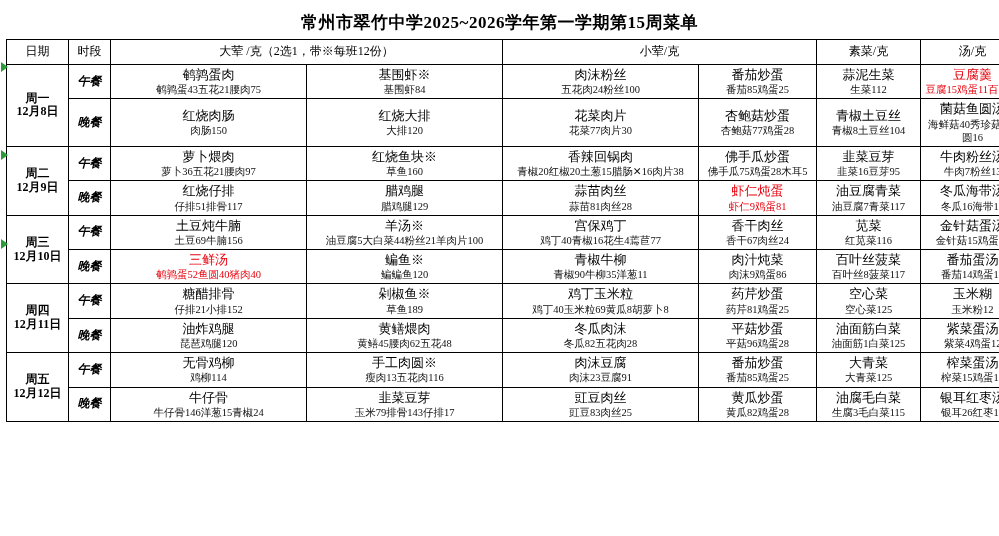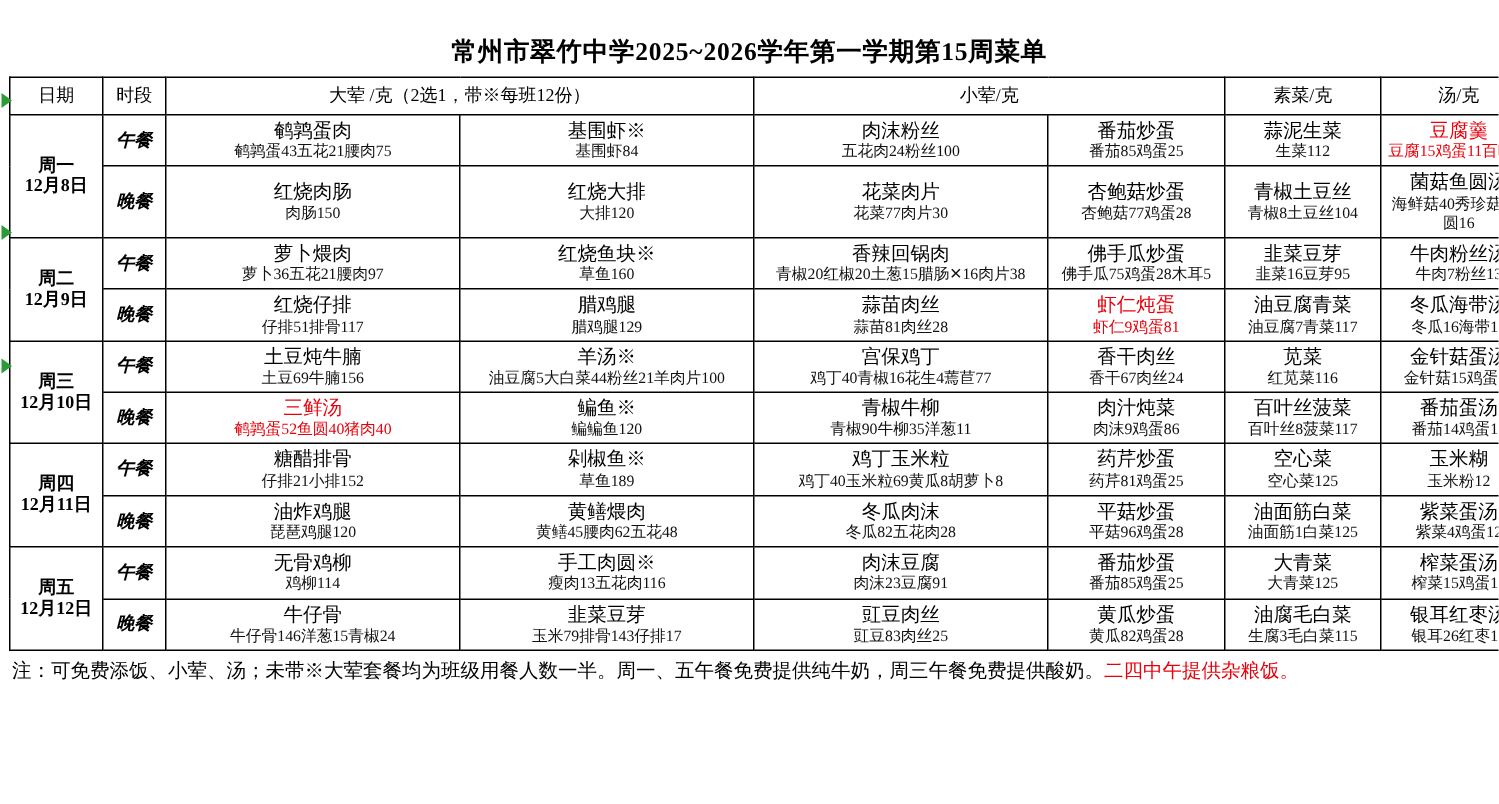--- a/index.html
+++ b/index.html
@@ -11,21 +11,21 @@
     width: 999px;
     height: 536px;
     font-family: "Liberation Serif", "DejaVu Serif", serif;
     color: #000;
     overflow: hidden;
   }
   .page {
     width: 999px;
     height: 536px;
     box-sizing: border-box;
-    padding: 20px 6px 2px 6px;
+    padding: 8px 6px 2px 6px;
     position: relative;
   }
   .title {
     text-align: center;
     font-size: 17px;
     font-weight: bold;
     letter-spacing: 0.5px;
     padding: 3px 0 5px 0;
     font-family: "Liberation Serif", "DejaVu Serif", serif;
   }
@@ -422,20 +422,17 @@
         </td>
         <td class="cellpad">
           <span class="dish">银耳红枣汤</span>
           <span class="detail">银耳26红枣13</span>
         </td>
       </tr>
 
     </tbody>
   </table>
 
-  <div class="note">
-    <span>注：可免费添饭、小荤、汤；未带※大荤套餐均为班级用餐人数一半。周一、五午餐免费提供纯牛奶，周三午餐免费提供酸奶。</span><span class="redtxt">二四中午提供杂粮饭。</span>
-  </div>
 
   <span class="tri" style="left:1px; top:62px;"></span>
   <span class="tri" style="left:1px; top:150px;"></span>
   <span class="tri" style="left:1px; top:239px;"></span>
 </div>
 
 </body></html>

